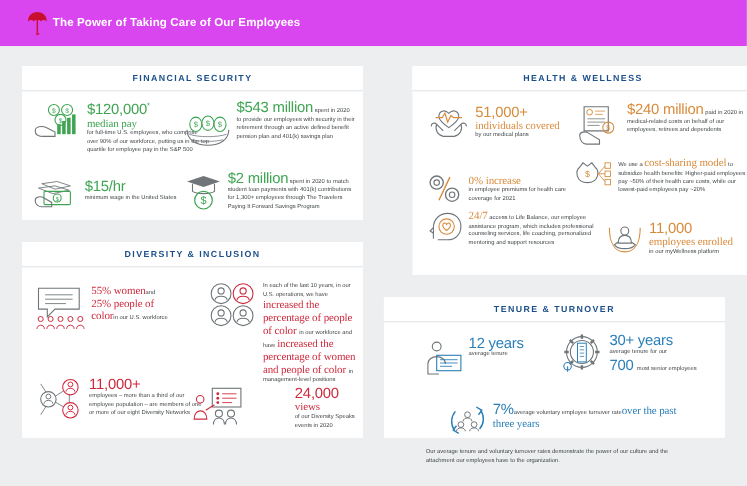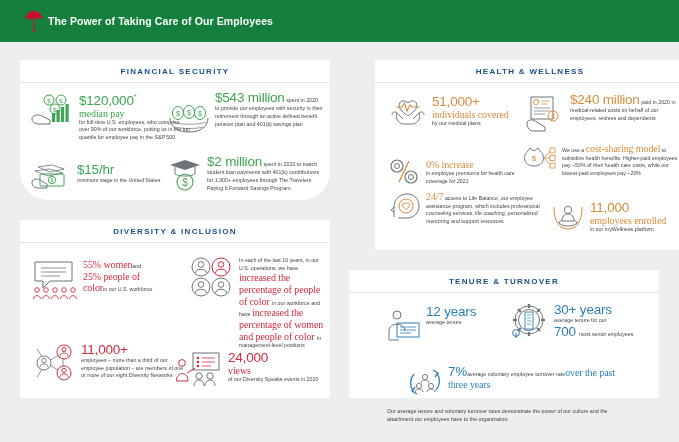--- a/index.html
+++ b/index.html
@@ -14,21 +14,21 @@
     font-family: "Liberation Sans", sans-serif;
     position: relative;
     background: #eef0f1;
   }
 
   
   #header-bar {
     position: absolute;
     left: 0; top: 0;
     width: 679px; height: 42px;
-    background: #15803d;
+    background: #d946ef;
     display: flex;
     align-items: center;
   }
   #umbrella-logo {
     margin-left: 24px;
     width: 20px; height: 22px;
     position: relative;
     flex: none;
   }
   #header-title {
@@ -63,21 +63,21 @@
     padding: 7px 0 6px 0;
     border-bottom: 1px solid #e2e5e7;
     background: #ffffff;
   }
   .panel-body {
     position: relative;
     width: 100%;
     height: calc(100% - 22px);
   }
 
-  #panel-financial { left: 20px;  top: 18px;  width: 310px; height: 140px; border-radius: 28px; }
+  #panel-financial { left: 20px;  top: 18px;  width: 310px; height: 140px; }
   #panel-health    { left: 349px; top: 18px;  width: 310px; height: 190px; margin-left: 26px; }
   #panel-diversity { left: 20px;  top: 178px; width: 310px; height: 178px; }
   #panel-tenure    { left: 349px; top: 228px; width: 310px; height: 128px; }
 
   
   .stat {
     position: absolute;
     display: flex;
     align-items: flex-start;
   }
@@ -429,21 +429,21 @@
               <path d="M28 34 C28 30 36 30 36 34"></path>
             </g>
           </svg>
         </div>
         <div class="stat-text">
           <div class="big c-red">11,000+</div>
           <div class="sub">employees – more than a third of our employee population – are members of one or more of our eight Diversity Networks</div>
         </div>
       </div>
 
-      <div class="stat" style="left:155px; top:108px; width:150px;">
+      <div class="stat" style="left:155px; top:108px; width:150px;gap:40px;">
         <div class="stat-icon">
           <svg width="48" height="38" viewBox="0 0 48 38">
             <rect x="18" y="2" width="26" height="17" fill="none" stroke="#6f7578" stroke-width="1"></rect>
             <circle cx="23" cy="7" r="1.3" fill="#cf2b3f"></circle>
             <line x1="27" y1="7" x2="40" y2="7" stroke="#cf2b3f" stroke-width=".8"></line>
             <circle cx="23" cy="11" r="1.3" fill="#cf2b3f"></circle>
             <line x1="27" y1="11" x2="40" y2="11" stroke="#cf2b3f" stroke-width=".8"></line>
             <circle cx="23" cy="15" r="1.3" fill="#cf2b3f"></circle>
             <line x1="27" y1="15" x2="36" y2="15" stroke="#cf2b3f" stroke-width=".8"></line>
             <g fill="none" stroke="#cf2b3f" stroke-width="1">

